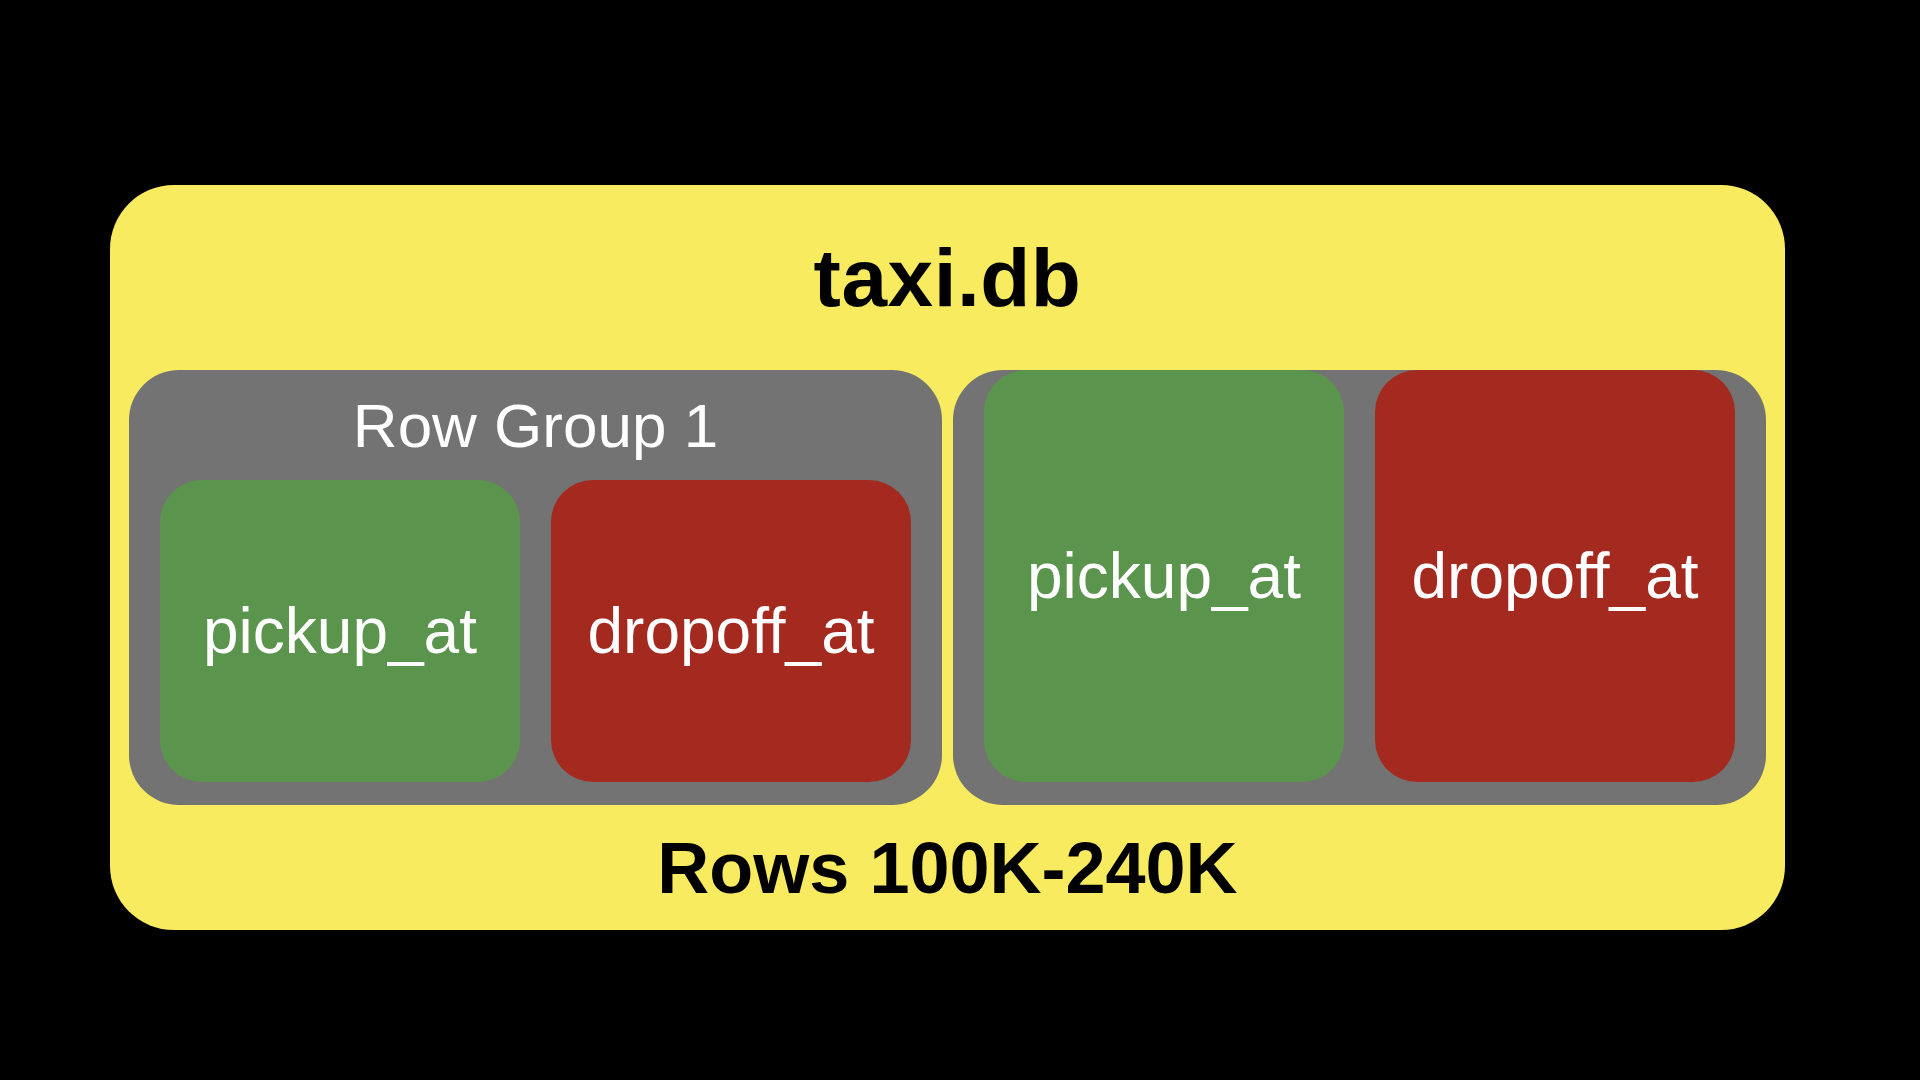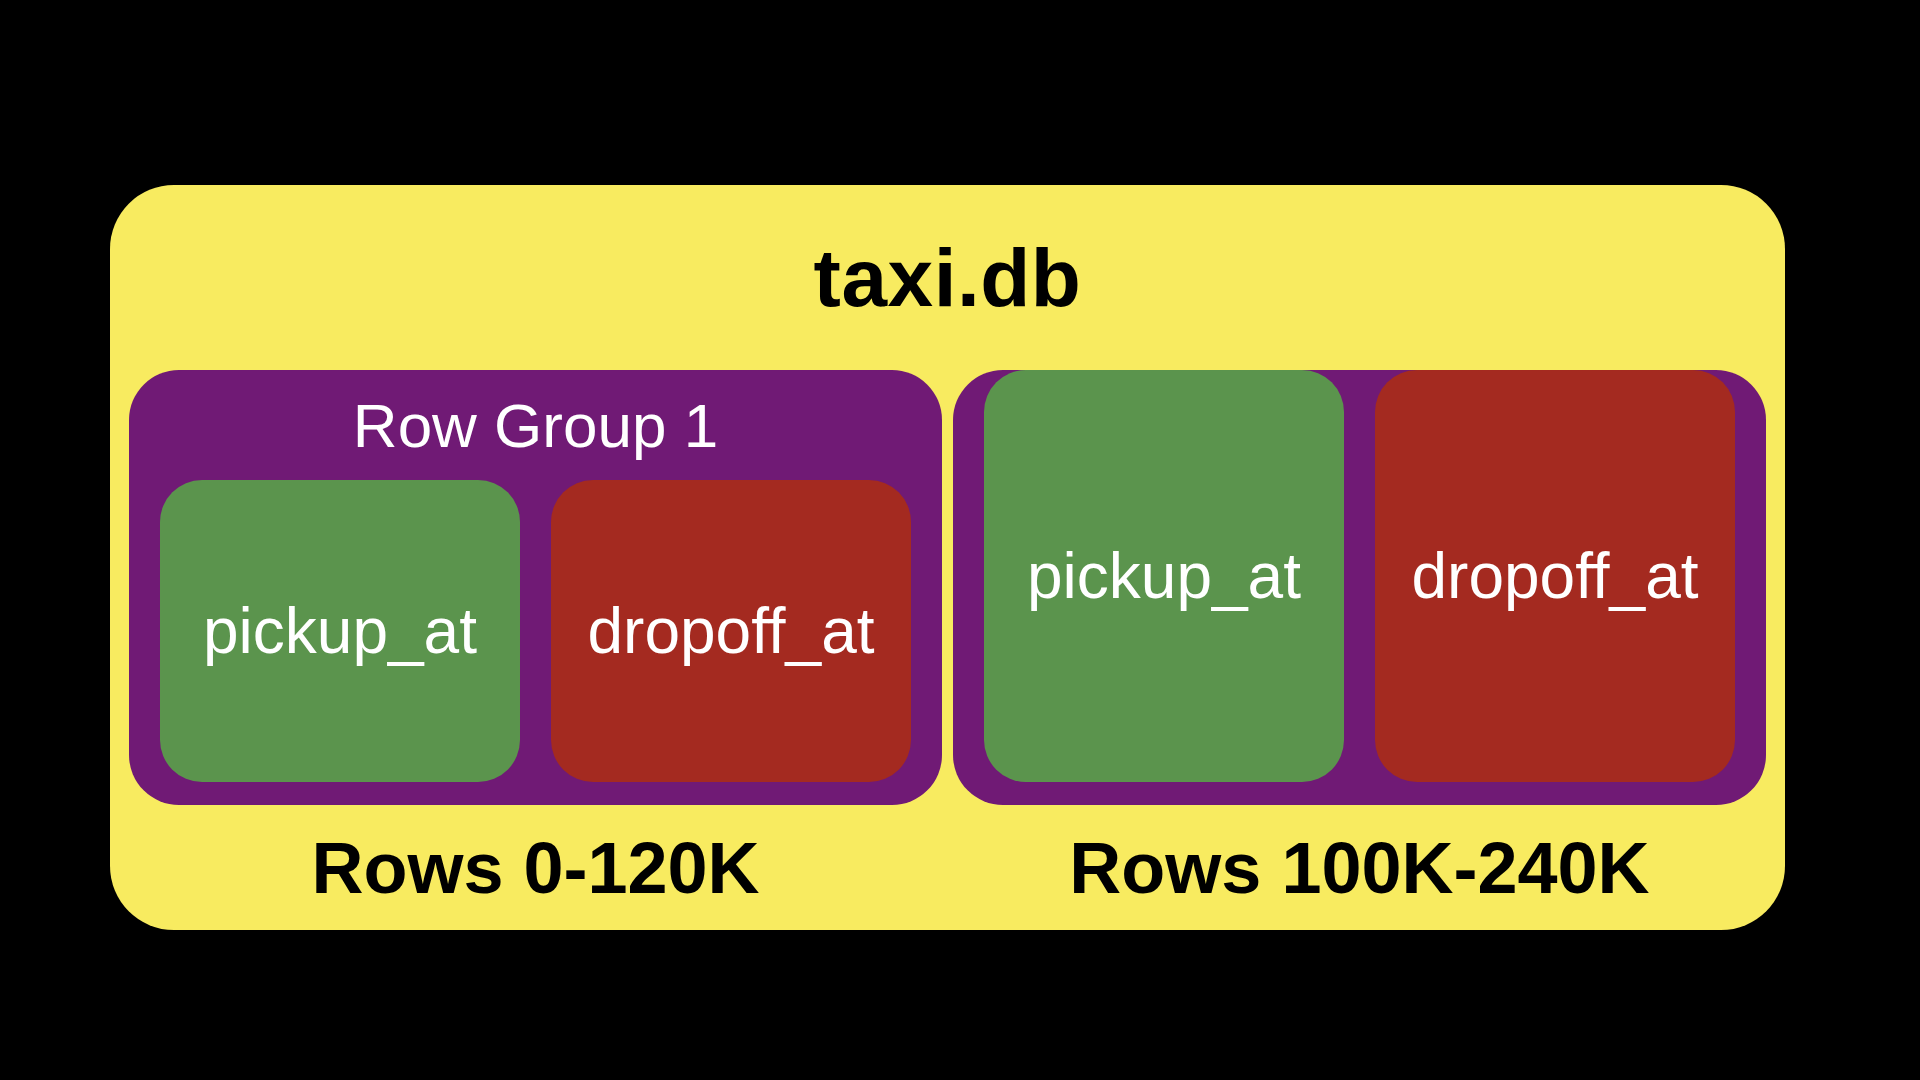--- a/index.html
+++ b/index.html
@@ -47,21 +47,21 @@
   .groups-row {
     flex: none;
     height: 435px;
     display: flex;
     gap: 11px;
     padding: 0 19px;
   }
 
   .row-group {
     flex: 1;
-    background: #701a75;
+    background: #737373;
     border-radius: 50px;
     display: flex;
     flex-direction: column;
     box-sizing: border-box;
     padding: 0 31px 23px 31px;
     min-width: 0;
   }
 
   .rg-label {
     flex: none;
@@ -134,19 +134,18 @@
       <div class="row-group">
         <div class="col-chunks">
           <div class="col-chunk" style="background: rgb(91, 148, 77);">pickup_at</div>
           <div class="col-chunk" style="background: rgb(164, 42, 32);">dropoff_at</div>
         </div>
       </div>
 
     </div>
 
     <div class="labels-row">
-      <div class="rows-label">Rows 0-120K</div>
       <div class="rows-label">Rows 100K-240K</div>
     </div>
 
   </div>
 
 </div>
 
 </body></html>

